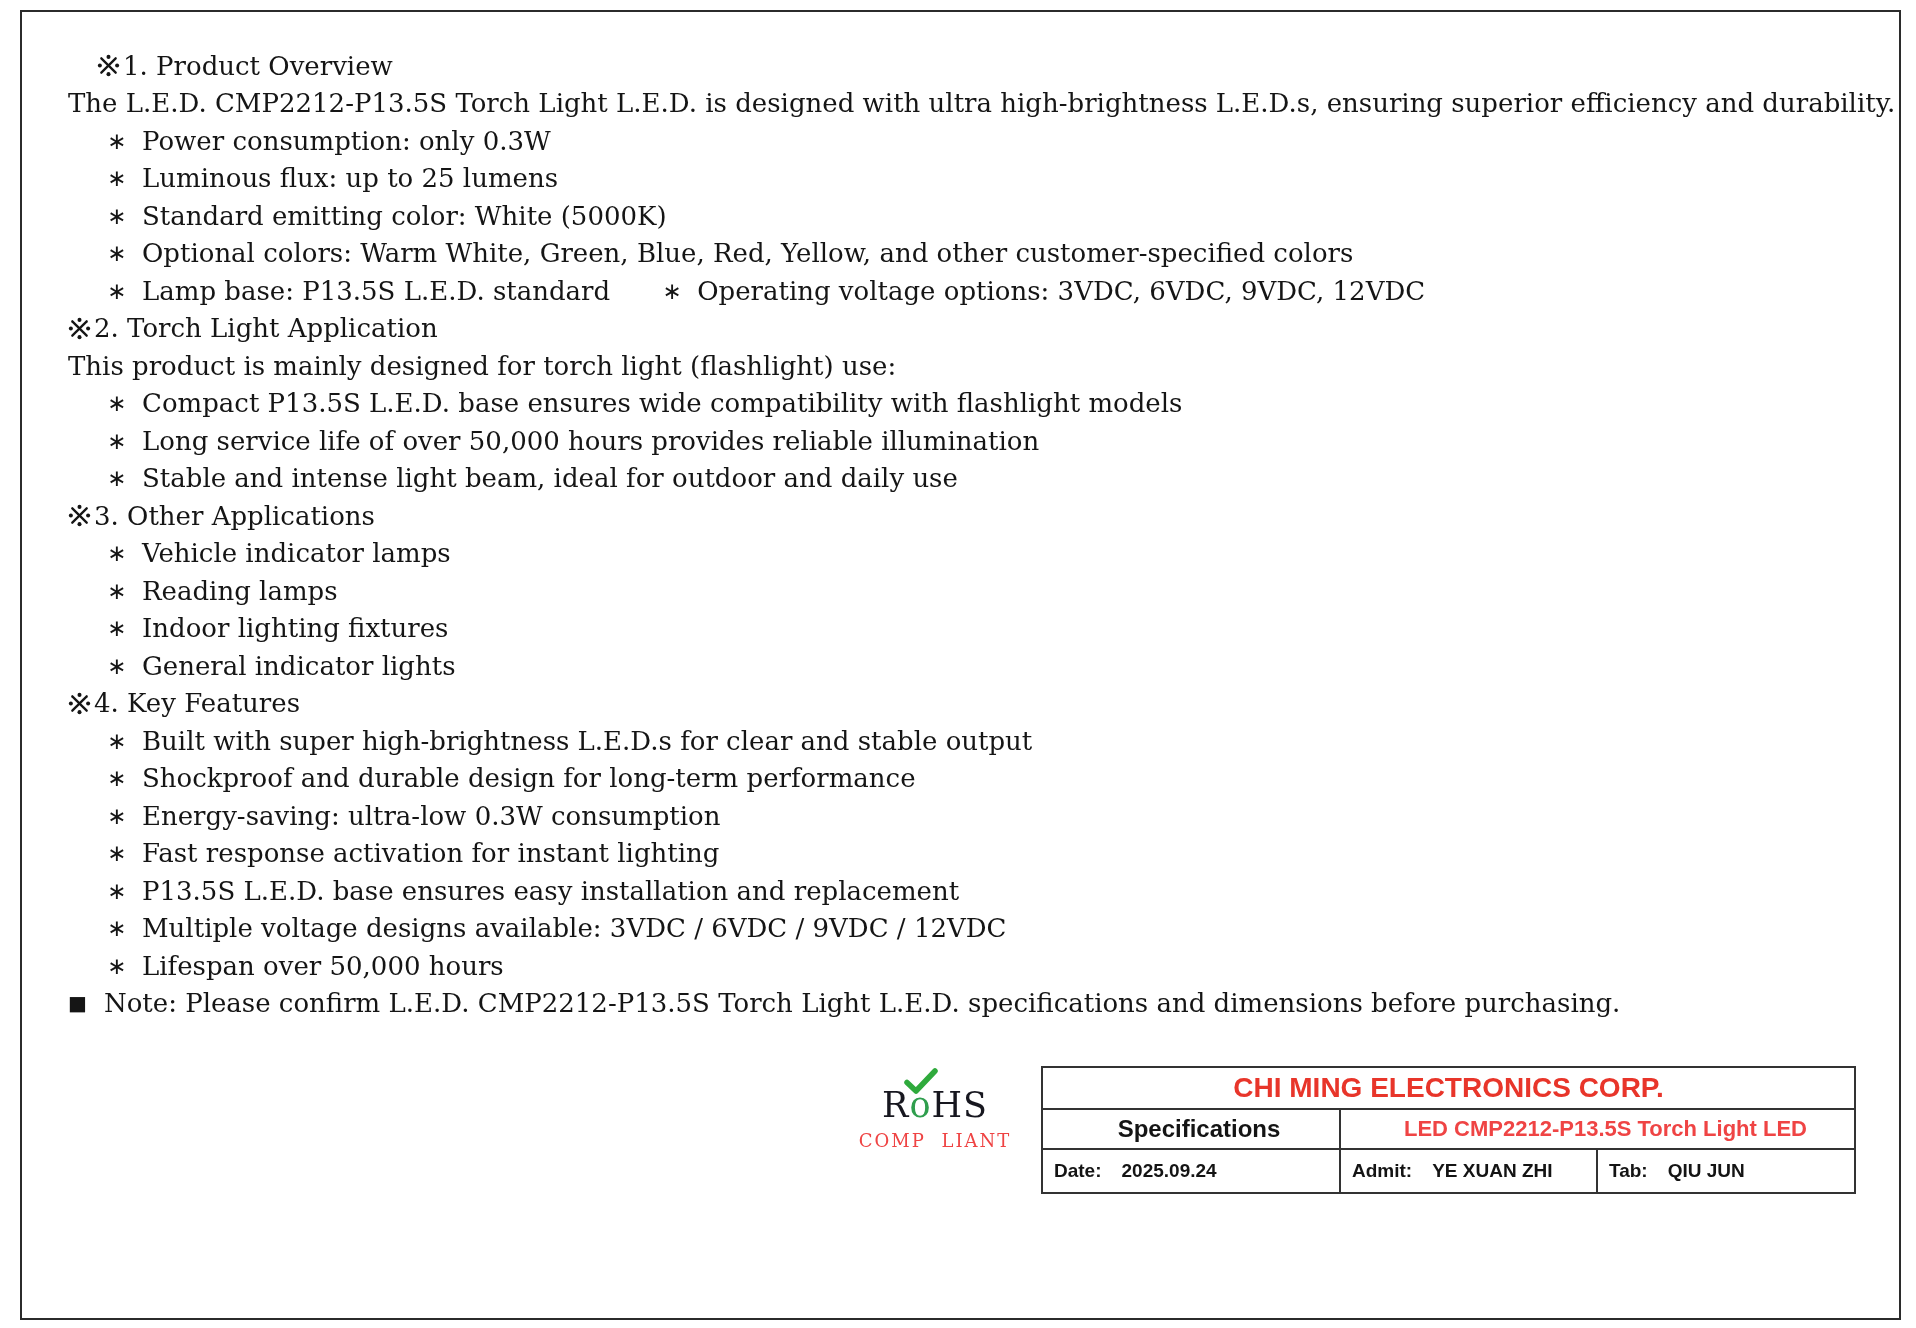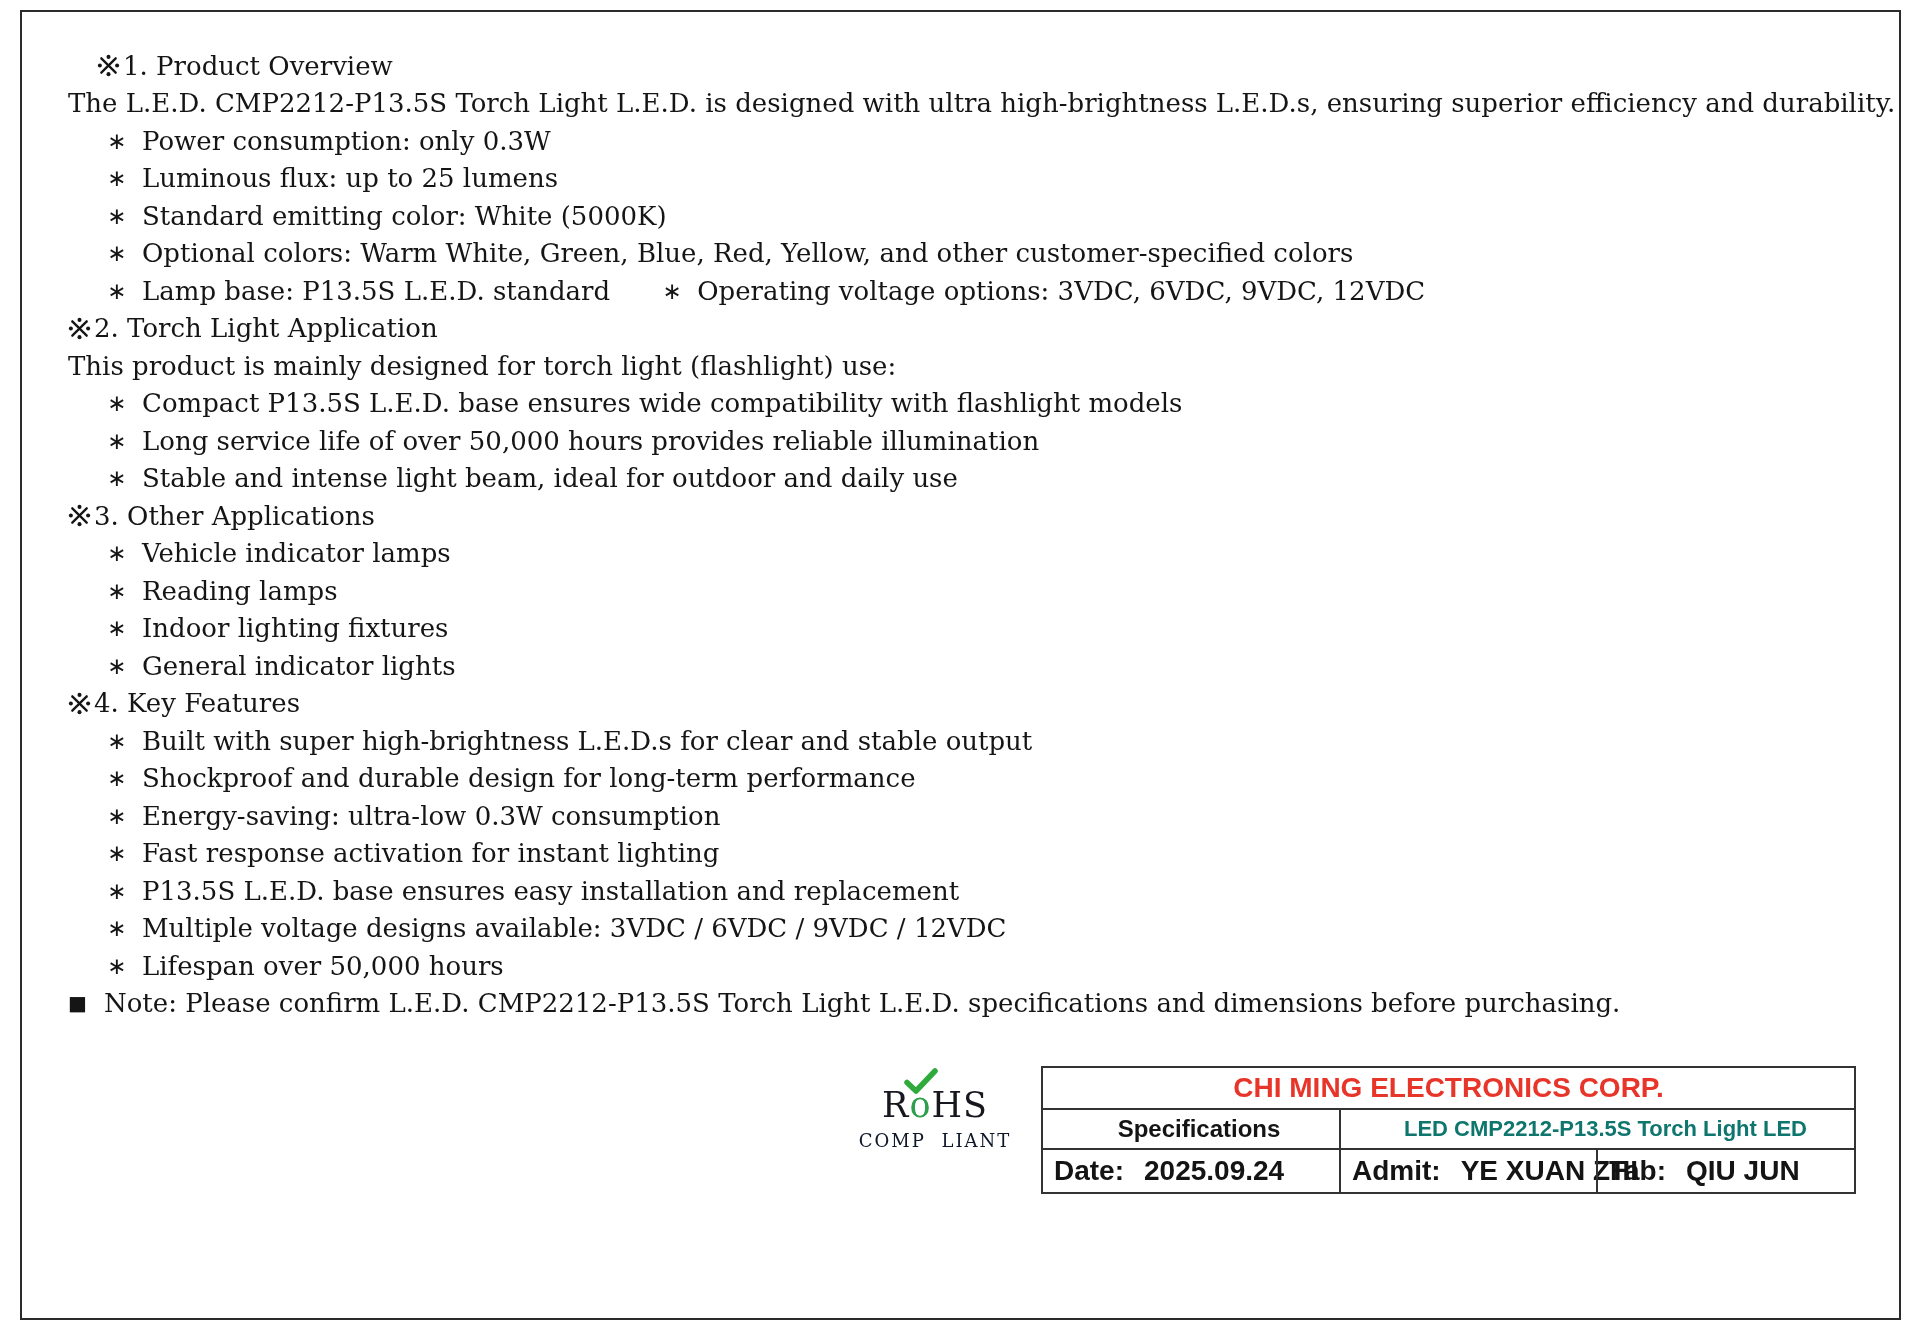--- a/index.html
+++ b/index.html
@@ -22,38 +22,38 @@
   .note .note-marker{width:auto;margin-right:17px;font-size:20px;
         font-family:"DejaVu Sans",sans-serif;}
 
   
   .rohs{position:absolute;left:845px;top:1070px;width:180px;text-align:center;}
   .rohs-word{position:relative;display:inline-block;padding-top:16px;
         font-size:35px;line-height:1.1;color:#17171f;letter-spacing:1px;}
   .rohs-o{color:#2f9e4d;}
   .rohs-check{position:absolute;left:22px;top:-2px;width:34px;height:27px;}
   .compliant{margin-top:5px;font-size:18px;letter-spacing:2px;word-spacing:8px;
-        color:#0f172a;white-space:pre;}
+        color:#ef4444;white-space:pre;}
 
   
   .spec-table{position:absolute;left:1041px;top:1066px;width:815px;background:#fff;
         border:2px solid #333;box-sizing:border-box;
         font-family:"Liberation Sans",sans-serif;color:#141414;}
   .t-row1{height:40px;display:flex;align-items:center;justify-content:center;
         font-weight:bold;font-size:28px;color:#e8352a;}
   .t-row2{display:grid;grid-template-columns:296px 1fr;border-top:2px solid #333;}
   .t-row3{display:grid;grid-template-columns:296px 257px 1fr;border-top:2px solid #333;}
   .cell{display:flex;align-items:center;box-sizing:border-box;}
   .t-row2 .cell{height:38px;padding-left:16px;}
   .t-row3 .cell{height:42px;}
   .cell + .cell{border-left:2px solid #333;}
   .center{justify-content:center;}
   .spec-label{font-weight:bold;font-size:24px;}
-  .product-name{color:#0f766e;font-weight:600;font-size:22px;}
-  .kv{padding-left:11px;gap:20px;font-weight:bold;font-size:28px;white-space:nowrap;}
+  .product-name{color:#ef4444;font-weight:600;font-size:22px;}
+  .kv{padding-left:11px;gap:20px;font-weight:bold;font-size:19px;white-space:nowrap;}
 </style>
 </head>
 <body>
 
 <div class="page">
   <div class="page-border"></div>
 
   <div class="doc" id="doc">
       <div class="line heading indent-1">
     <svg class="refmark" viewBox="0 0 24 24">

